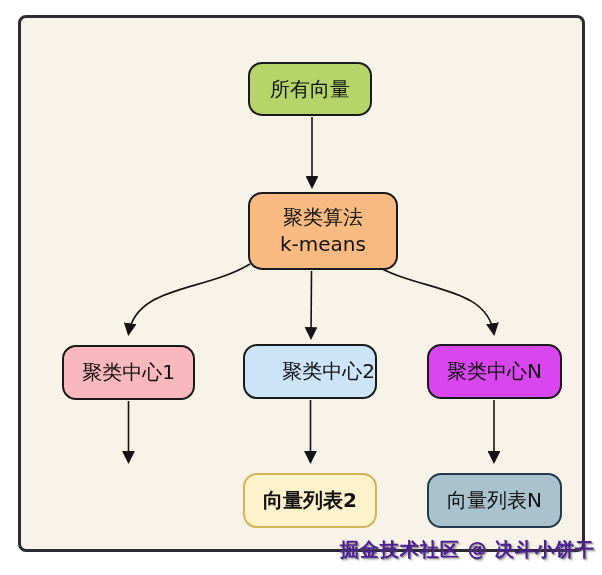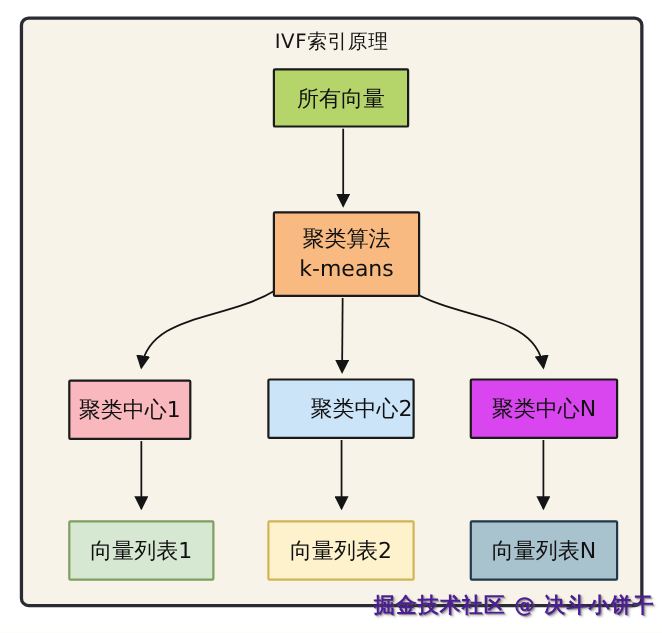--- a/index.html
+++ b/index.html
@@ -36,29 +36,29 @@
     left: 0; top: 0;
     width: 602px; height: 575px;
     pointer-events: none;
   }
   .node {
     position: absolute;
     display: flex;
     align-items: center;
     justify-content: center;
     border: 2px solid #1a1a1a;
-    border-radius: 2px;
+    border-radius: 14px;
     font-size: 20px;
     color: #111111;
     text-align: center;
   }
   .node .node-label { white-space: pre-line; line-height: 27px; }
   #node-all-vectors { left: 248px; top: 62px;  width: 124px; height: 54px; }
-  #node-kmeans      { left: 248px; top: 192px; width: 134px; height: 78px; }
-  #node-center-1    { left: 62px;  top: 345px; width: 112px; height: 55px; }
+  #node-kmeans      { left: 248px; top: 192px; width: 150px; height: 78px; }
+  #node-center-1    { left: 62px;  top: 345px; width: 133px; height: 55px; }
   #node-center-2    { left: 243px; top: 344px; width: 134px; height: 55px; justify-content: flex-end; }
   #node-center-n    { left: 427px; top: 344px; width: 135px; height: 55px; }
   #node-list-1      { left: 62px;  top: 473px; width: 133px; height: 55px; }
   #node-list-2      { left: 243px; top: 473px; width: 134px; height: 55px; }
   #node-list-n      { left: 427px; top: 473px; width: 135px; height: 55px; }
   .watermark {
     position: absolute;
     right: 7px; top: 537px;
     font-size: 19px;
     font-weight: bold;
@@ -84,21 +84,20 @@
       <path d="M312 117 L312 187" marker-end="url(#arrowhead)"></path>
       <path d="M250 264 C 204 292, 136 285, 128.5 334" marker-end="url(#arrowhead)"></path>
       <path d="M311.5 271 L311 338" marker-end="url(#arrowhead)"></path>
       <path d="M373 264 C 419 292, 487 285, 494 334" marker-end="url(#arrowhead)"></path>
       <path d="M128.5 401 L128.5 462" marker-end="url(#arrowhead)"></path>
       <path d="M310.5 400 L310.5 462" marker-end="url(#arrowhead)"></path>
       <path d="M494 400 L494 462" marker-end="url(#arrowhead)"></path>
     </g>
   </svg>
 
-  <div class="diagram-title">IVF索引原理</div>
 
   <div class="node" id="node-all-vectors" style="background: rgb(181, 213, 107); border-color: rgb(26, 26, 26); color: rgb(17, 17, 17);">
     <span class="node-label">所有向量</span>
   </div>
 
   <div class="node" id="node-kmeans" style="background: rgb(248, 186, 128); border-color: rgb(26, 26, 26); color: rgb(17, 17, 17);">
     <span class="node-label">聚类算法
 k-means</span>
   </div>
 
@@ -107,25 +106,22 @@
   </div>
 
   <div class="node" id="node-center-2" style="background: rgb(204, 228, 248); border-color: rgb(26, 26, 26); color: rgb(17, 17, 17);">
     <span class="node-label">聚类中心2</span>
   </div>
 
   <div class="node" id="node-center-n" style="background: #d946ef; border-color: rgb(26, 26, 26); color: rgb(17, 17, 17);">
     <span class="node-label">聚类中心N</span>
   </div>
 
-  <div class="node" id="node-list-1" style="background: rgb(214, 232, 210); border-color: rgb(127, 158, 96); color: rgb(17, 17, 17);">
-    <span class="node-label">向量列表1</span>
-  </div>
 
-  <div class="node" id="node-list-2" style="background: rgb(253, 242, 204); border-color: rgb(210, 180, 86); color: rgb(17, 17, 17);">
+  <div class="node" id="node-list-2" style="background: rgb(253, 242, 204); border-color: rgb(210, 180, 86); color: rgb(17, 17, 17); font-weight: bold;">
     <span class="node-label">向量列表2</span>
   </div>
 
   <div class="node" id="node-list-n" style="background: rgb(168, 194, 206); border-color: rgb(33, 57, 74); color: rgb(17, 17, 17); text-align: right;">
     <span class="node-label">向量列表N</span>
   </div>
 
   <div class="watermark">掘金技术社区 @ 决斗小饼干</div>
 </div>
 

